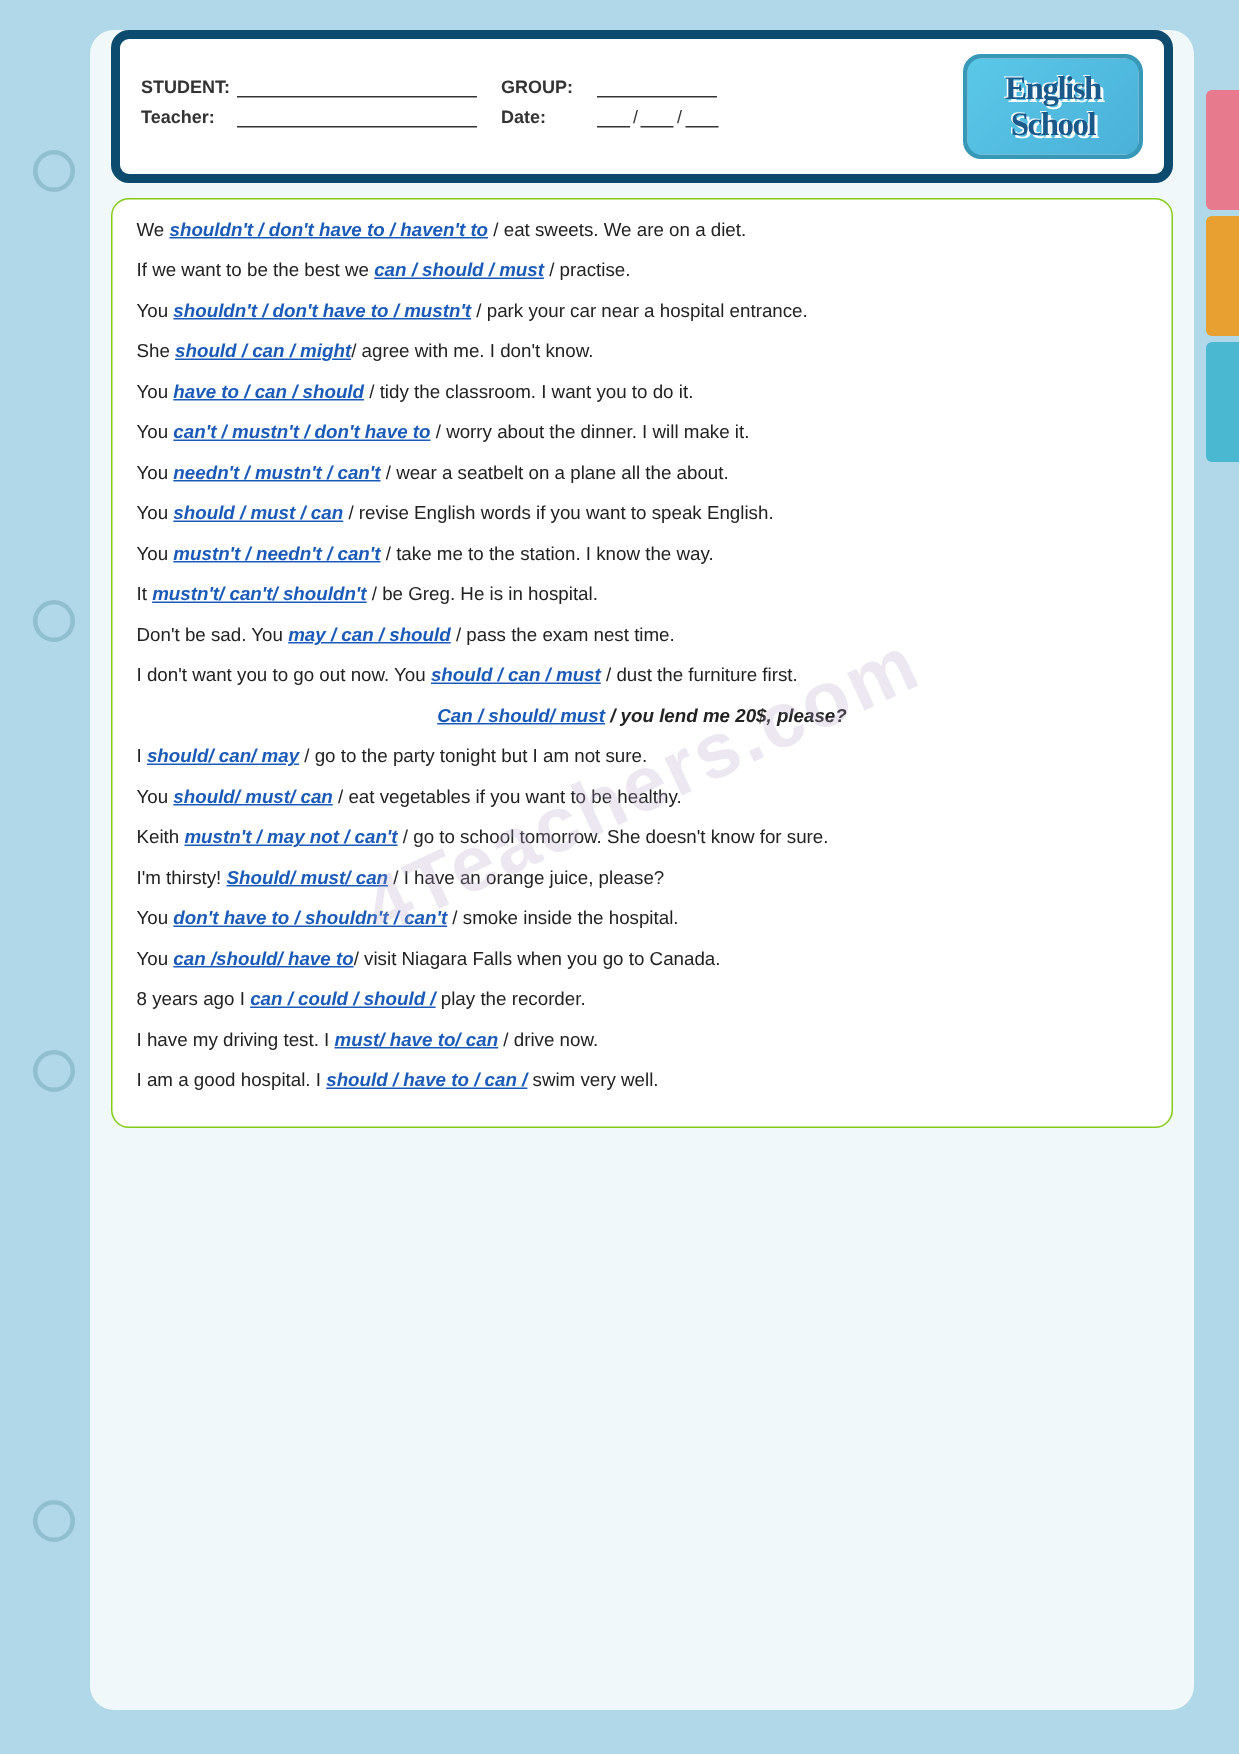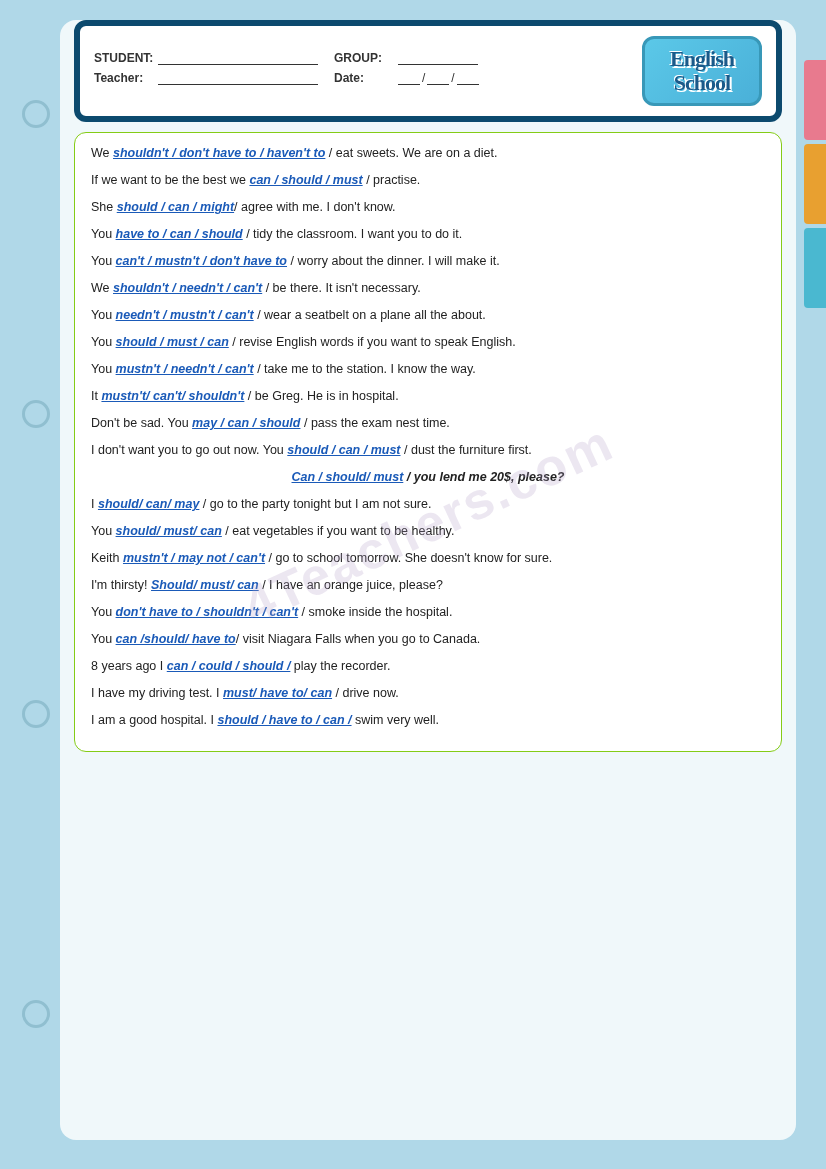--- a/index.html
+++ b/index.html
@@ -214,24 +214,24 @@
       </div>
     </div>
     <div class="logo-box">
       <div class="logo-text">English<br>School</div>
     </div>
   </div>
 
   <div class="content-box" id="content-box">
   <div class="exercise-line"><span>We </span><span class="modal-word">shouldn't / don't have to / haven't to</span><span> / eat sweets. We are on a diet.</span></div>
       <div class="exercise-line"><span>If we want to be the best we </span><span class="modal-word">can / should / must</span><span> / practise.</span></div>
+      <div class="exercise-line"><span>You </span><span class="modal-word">shouldn't / don't have to / mustn't</span><span> / park your car near a hospital entrance.</span></div>
       <div class="exercise-line"><span>She </span><span class="modal-word">should / can / might</span><span>/ agree with me. I don't know.</span></div>
       <div class="exercise-line"><span>You </span><span class="modal-word">have to / can / should</span><span> / tidy the classroom. I want you to do it.</span></div>
       <div class="exercise-line"><span>You </span><span class="modal-word">can't / mustn't / don't have to</span><span> / worry about the dinner. I will make it.</span></div>
-      <div class="exercise-line"><span>We </span><span class="modal-word">shouldn't / needn't / can't</span><span> / be there. It isn't necessary.</span></div>
       <div class="exercise-line"><span>You </span><span class="modal-word">needn't / mustn't / can't</span><span> / wear a seatbelt on a plane all the about.</span></div>
       <div class="exercise-line"><span>You </span><span class="modal-word">should / must / can</span><span> / revise English words if you want to speak English.</span></div>
       <div class="exercise-line"><span>You </span><span class="modal-word">mustn't / needn't / can't</span><span> / take me to the station. I know the way.</span></div>
       <div class="exercise-line"><span>It </span><span class="modal-word">mustn't/ can't/ shouldn't</span><span> / be Greg. He is in hospital.</span></div>
       <div class="exercise-line"><span>Don't be sad. You </span><span class="modal-word">may / can / should</span><span> / pass the exam nest time.</span></div>
       <div class="exercise-line"><span>I don't want you to go out now. You </span><span class="modal-word">should / can / must</span><span> / dust the furniture first.</span></div>
       <div class="exercise-line bold-italic"><span class="modal-word">Can / should/ must</span><span> / you lend me 20$, please?</span></div>
       <div class="exercise-line"><span>I </span><span class="modal-word">should/ can/ may</span><span> / go to the party tonight but I am not sure.</span></div>
       <div class="exercise-line"><span>You </span><span class="modal-word">should/ must/ can</span><span> / eat vegetables if you want to be healthy.</span></div>
       <div class="exercise-line"><span>Keith </span><span class="modal-word">mustn't / may not / can't</span><span> / go to school tomorrow. She doesn't know for sure.</span></div>

